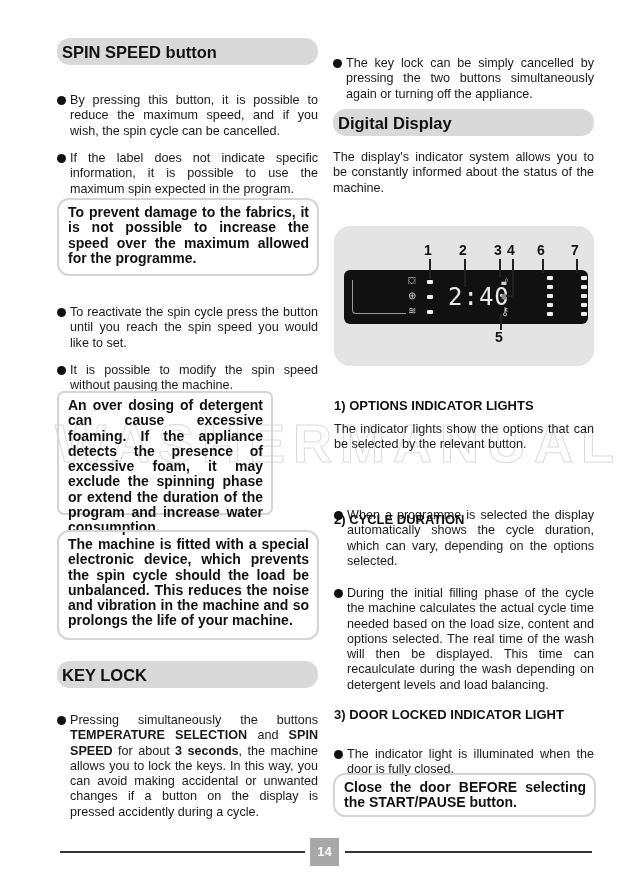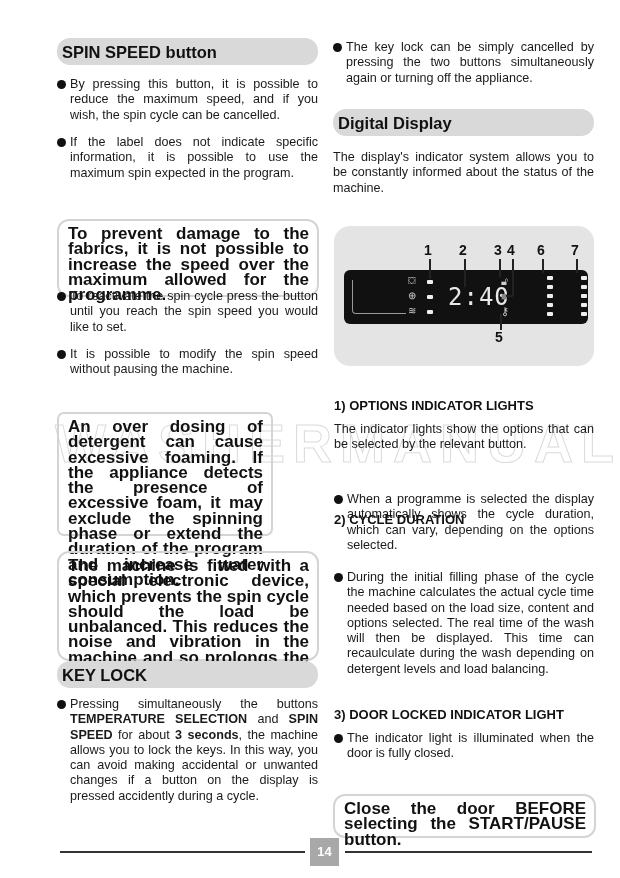--- a/index.html
+++ b/index.html
@@ -18,44 +18,44 @@
     color: #111;
   }
 
   .bullet {
     position: absolute;
     font-size: 12.6px;
     line-height: 15.3px;
     text-align: justify;
     padding-left: 13px;
     color: #1a1a1a;
+    margin-top: 16px;
   }
   .bullet .dot {
     position: absolute; left: 0; top: 3px;
     width: 9px; height: 9px; border-radius: 50%; background: #111;
   }
 
   .para {
     position: absolute;
     font-size: 12.6px;
     line-height: 15.3px;
     text-align: justify;
   }
 
   .note-box {
     position: absolute;
     border: 2.5px solid #d4d4d4;
     border-radius: 12px;
     font-weight: bold;
-    font-size: 17px;
+    font-size: 14px;
     line-height: 15.3px;
     text-align: justify;
     padding: 5px 8px 6px 9px;
     color: #111;
-    margin-top: 21px;
   }
 
   .sub-heading {
     position: absolute;
     font-weight: bold;
     font-size: 13px;
     color: #111;
   }
 
   

